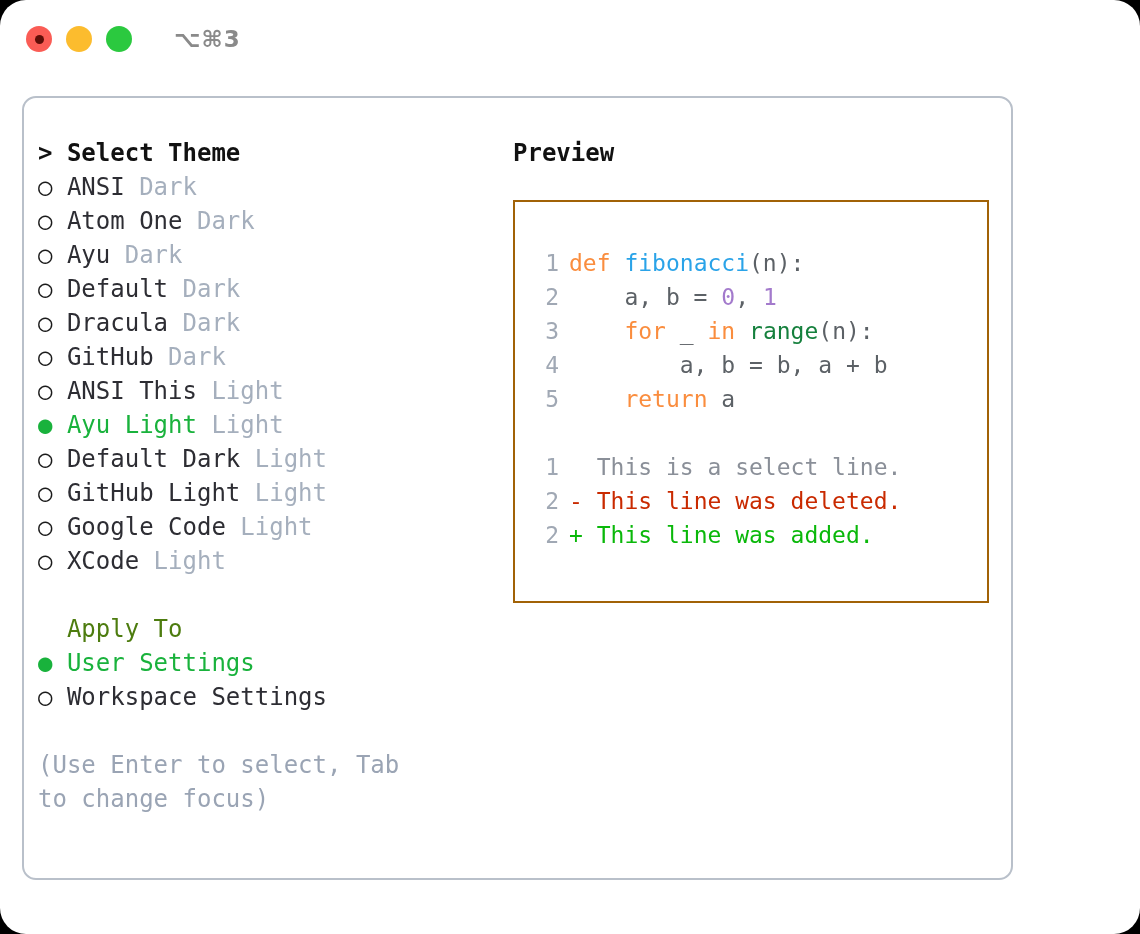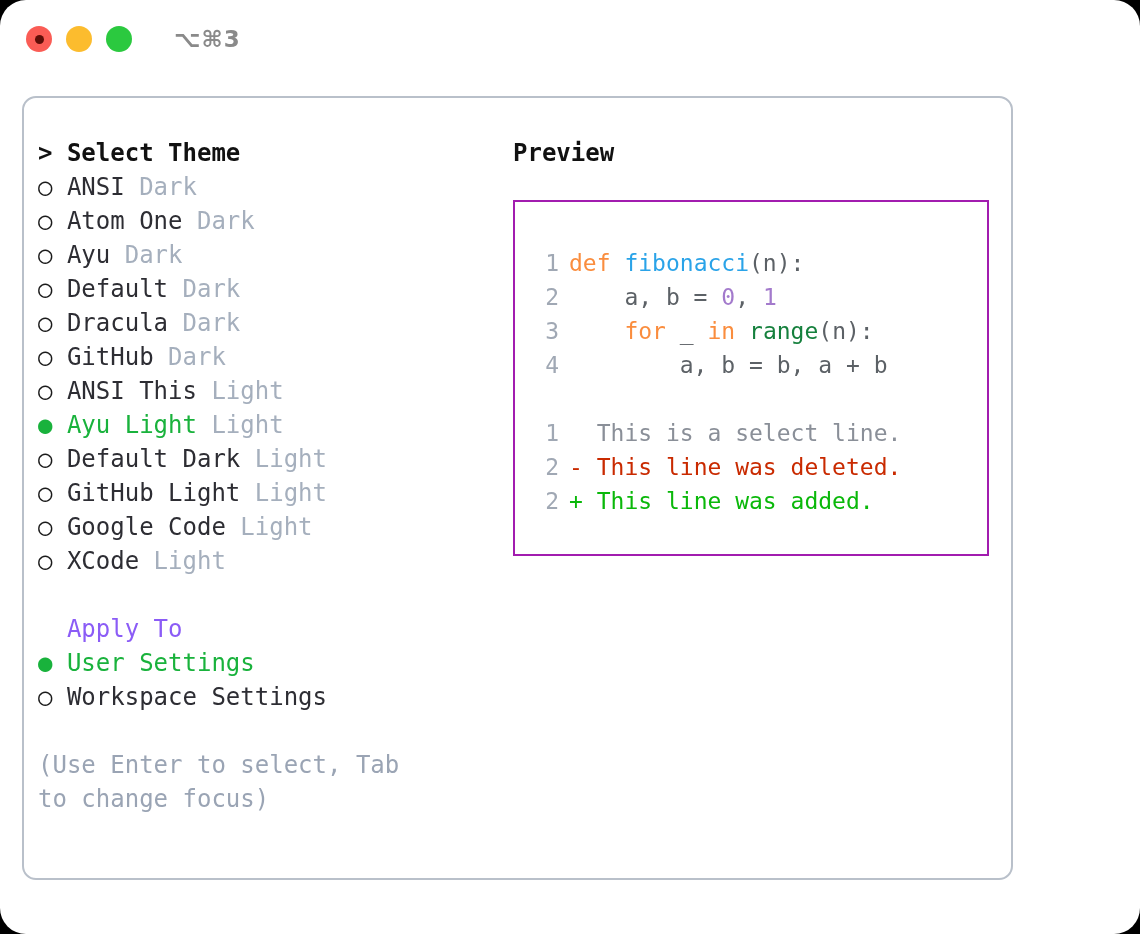--- a/index.html
+++ b/index.html
@@ -95,21 +95,21 @@
     font-weight: bold;
     color: #111111;
   }
   .marker { display: inline; }
   .marker.sel   { color: #19b23c; }
   .marker.unsel { color: #1a1a1a; }
   .label        { color: #2d2d33; }
   .label.sel    { color: #19b23c; }
   .suffix       { color: #a5afbd; margin-top: 8px; }
   .group-title {
-    color: #8b5cf6;
+    color: #4d7c0f;
     font-weight: normal;
     margin-top: 24px;
   }
   .spacer { height: 34px; }
   .hint {
     margin-top: 34px;
     font-size: 24px;
     line-height: 34px;
     color: #9aa4b4;
     width: 404px;
@@ -127,22 +127,22 @@
   .preview-title {
     font-size: 24px;
     line-height: 34px;
     font-weight: bold;
     color: #111111;
     white-space: pre;
   }
   .preview-box {
     margin-top: 30px;
     width: 476px;
-    height: 356px;
-    border: 2px solid #a21caf;
+    height: 403px;
+    border: 2px solid #a16207;
     background: #ffffff;
     box-sizing: border-box;
     padding: 44px 0 0 18px;
   }
   .code-line {
     font-size: 23px;
     line-height: 34px;
     white-space: pre;
   }
   .ln {
@@ -212,20 +212,21 @@
       </div>
 
       <div class="right-col">
         <div class="preview-title">Preview</div>
         <div class="preview-box">
           <div id="code-block">
               <div class="code-line"><span class="ln">1</span><span class="t-kw">def </span><span class="t-fn">fibonacci</span><span class="t-punc">(n):</span></div>
               <div class="code-line"><span class="ln">2</span><span class="t-txt">    a, b = </span><span class="t-num">0</span><span class="t-txt">, </span><span class="t-num">1</span></div>
               <div class="code-line"><span class="ln">3</span><span class="t-txt">    </span><span class="t-kw">for</span><span class="t-txt"> _ </span><span class="t-kw">in</span><span class="t-txt"> </span><span class="t-call">range</span><span class="t-punc">(n):</span></div>
               <div class="code-line"><span class="ln">4</span><span class="t-txt">        a, b = b, a + b</span></div>
+              <div class="code-line"><span class="ln">5</span><span class="t-txt">    </span><span class="t-kw">return</span><span class="t-txt"> a</span></div>
             </div>
           <div class="gap"></div>
           <div id="diff-block">
               <div class="code-line"><span class="ln">1</span><span class="t-ctx">  </span><span class="t-ctx">This is a select line.</span></div>
               <div class="code-line"><span class="ln">2</span><span class="t-del">- </span><span class="t-del">This line was deleted.</span></div>
               <div class="code-line"><span class="ln">2</span><span class="t-add">+ </span><span class="t-add">This line was added.</span></div>
             </div>
         </div>
       </div>
 

